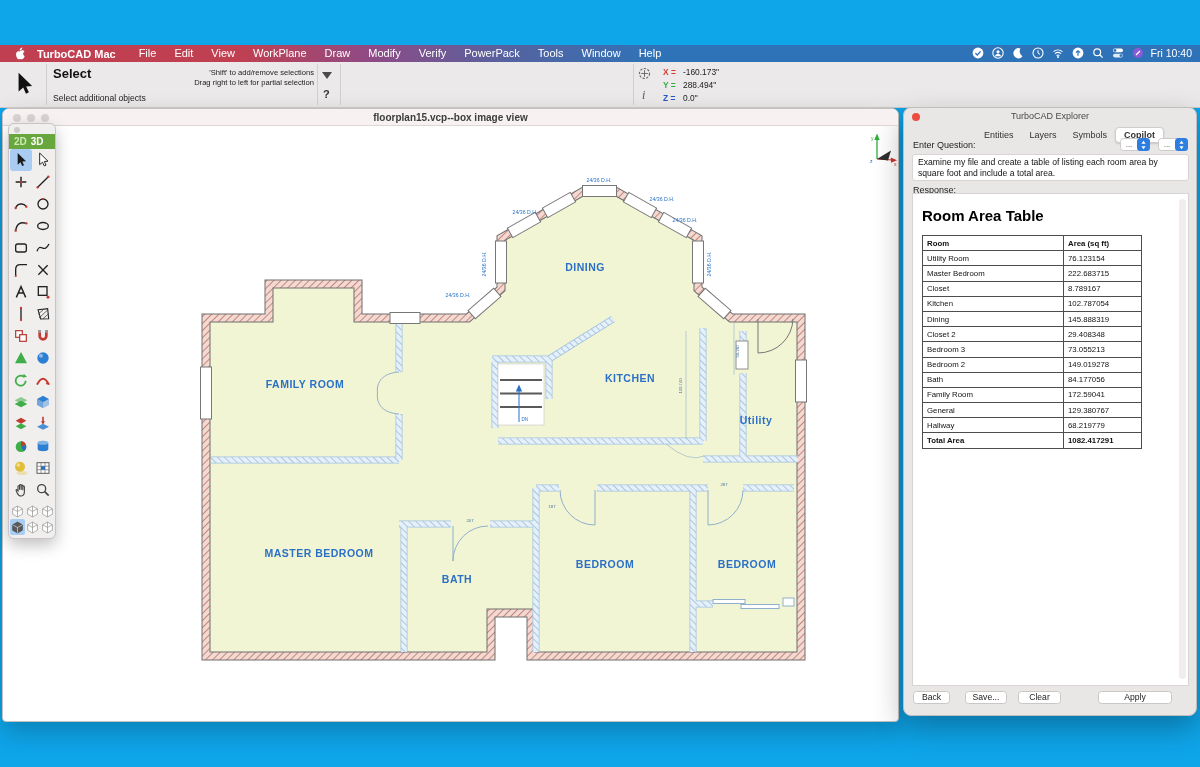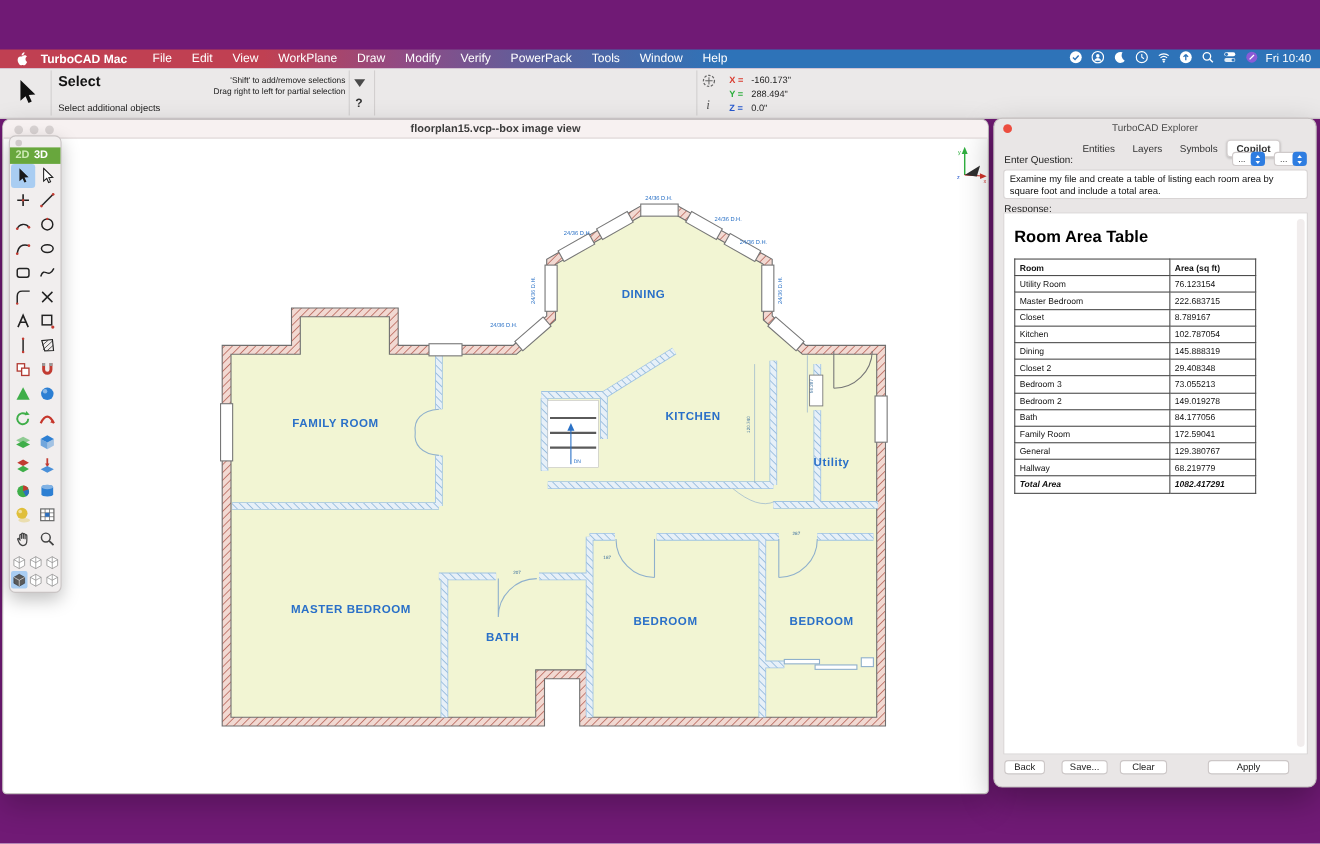--- a/index.html
+++ b/index.html
@@ -1,18 +1,18 @@
 <!DOCTYPE html>
 <html><head>
 <meta charset="utf-8">
 <style>
   * { margin:0; padding:0; box-sizing:border-box; }
   html,body { background:#ffffff; }
   body { font-family:"Liberation Sans", sans-serif; }
-  .screen { position:relative; width:1200px; height:767px; background:#701a75; overflow:hidden; }
+  .screen { position:relative; width:1200px; height:767px; background:#0ea5e9; overflow:hidden; }
 
   
   .menubar { position:absolute; left:0; top:45px; width:1200px; height:17px;
     background:linear-gradient(90deg,#c04052 0%,#c04052 20%,#8e4b86 31%,#56629f 42%,#2e73b8 55%,#2e73b8 100%);
     display:flex; align-items:center; color:#fff; font-size:11px; }
   .menubar .apple { width:13px; height:13px; margin:0 10px 0 14px; }
   .appname { font-weight:700; margin-right:14px; }
   #menus { display:flex; }
   .mitem { padding:0 9px; line-height:17px; }
   .status { position:absolute; right:56px; top:0; height:17px; display:flex; align-items:center; gap:8px; }
@@ -83,21 +83,21 @@
   .rlabel { position:absolute; left:9px; top:77px; font-size:9px; }
   .rbox { position:absolute; left:8px; top:85px; width:277px; height:493px; background:#fff; border:1px solid #d8d4d4; overflow:hidden; }
   .rinner { padding:13px 12px 0 9px; }
   .rtitle { font-size:15px; font-weight:800; color:#000; font-family:"Liberation Sans",sans-serif; }
   .rscroll { position:absolute; right:2px; top:5px; width:7px; height:480px; background:#f1eded; border-radius:4px; }
   table.area { border-collapse:collapse; margin-top:11px; width:220px; table-layout:fixed; }
   table.area td, table.area th { border:1px solid #4d4d4d; font-size:7.8px; padding:2.6px 4px; text-align:left;
     overflow:hidden; white-space:nowrap; color:#111; }
   table.area th { font-weight:700; }
   table.area td:first-child, table.area th:first-child { width:141px; }
-  tr.total td { font-weight:800;font-style:italic; }
+  tr.total td { font-weight:800; }
   .pnote { margin-top:2px; width:258px; font-size:7.8px; line-height:1.12; color:#111; }
   .pbtn { position:absolute; top:583px; height:13px; background:#fff; border:1px solid #ccc7c7; border-radius:3.5px;
     font-size:8.6px; color:#222; font-family:"Liberation Sans",sans-serif; text-align:center; line-height:11px; }
   .b0 { left:9px;  width:37px;text-align:center; } .b1 { left:61px; width:42px; } .b2 { left:114px; width:43px; } .b3 { left:194px; width:74px; }
 
   
   .room { font-family:"Liberation Sans",sans-serif; font-size:10.5px; font-weight:700; fill:#2a70c8;
     letter-spacing:.5px; text-anchor:middle; }
   .wl { font-family:"Liberation Sans",sans-serif; font-size:5.2px; fill:#2a71c6; text-anchor:middle; }
   .dim { font-family:"Liberation Sans",sans-serif; font-size:4.2px; fill:#41749f; text-anchor:middle; }

